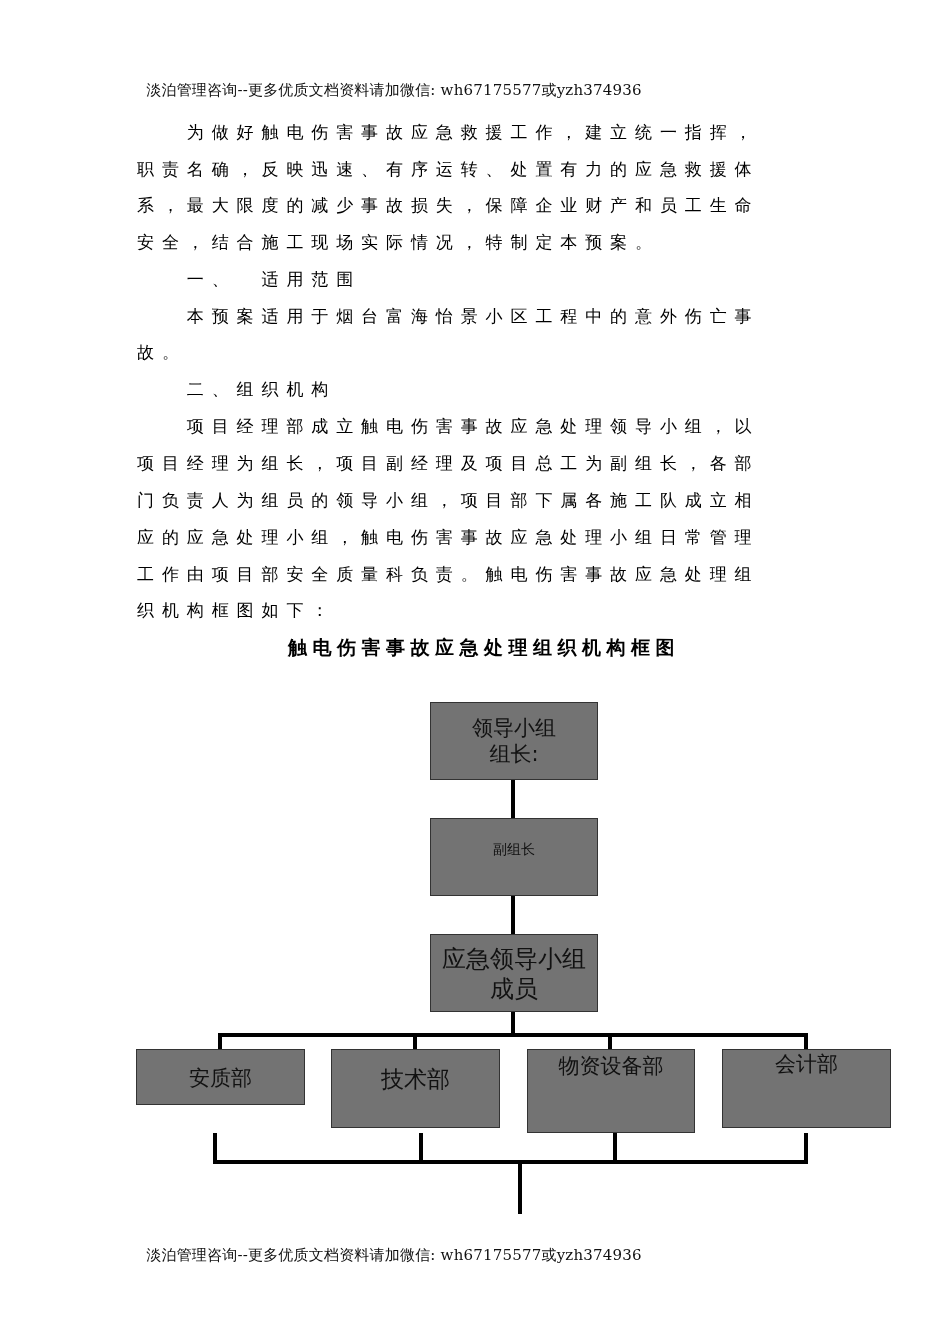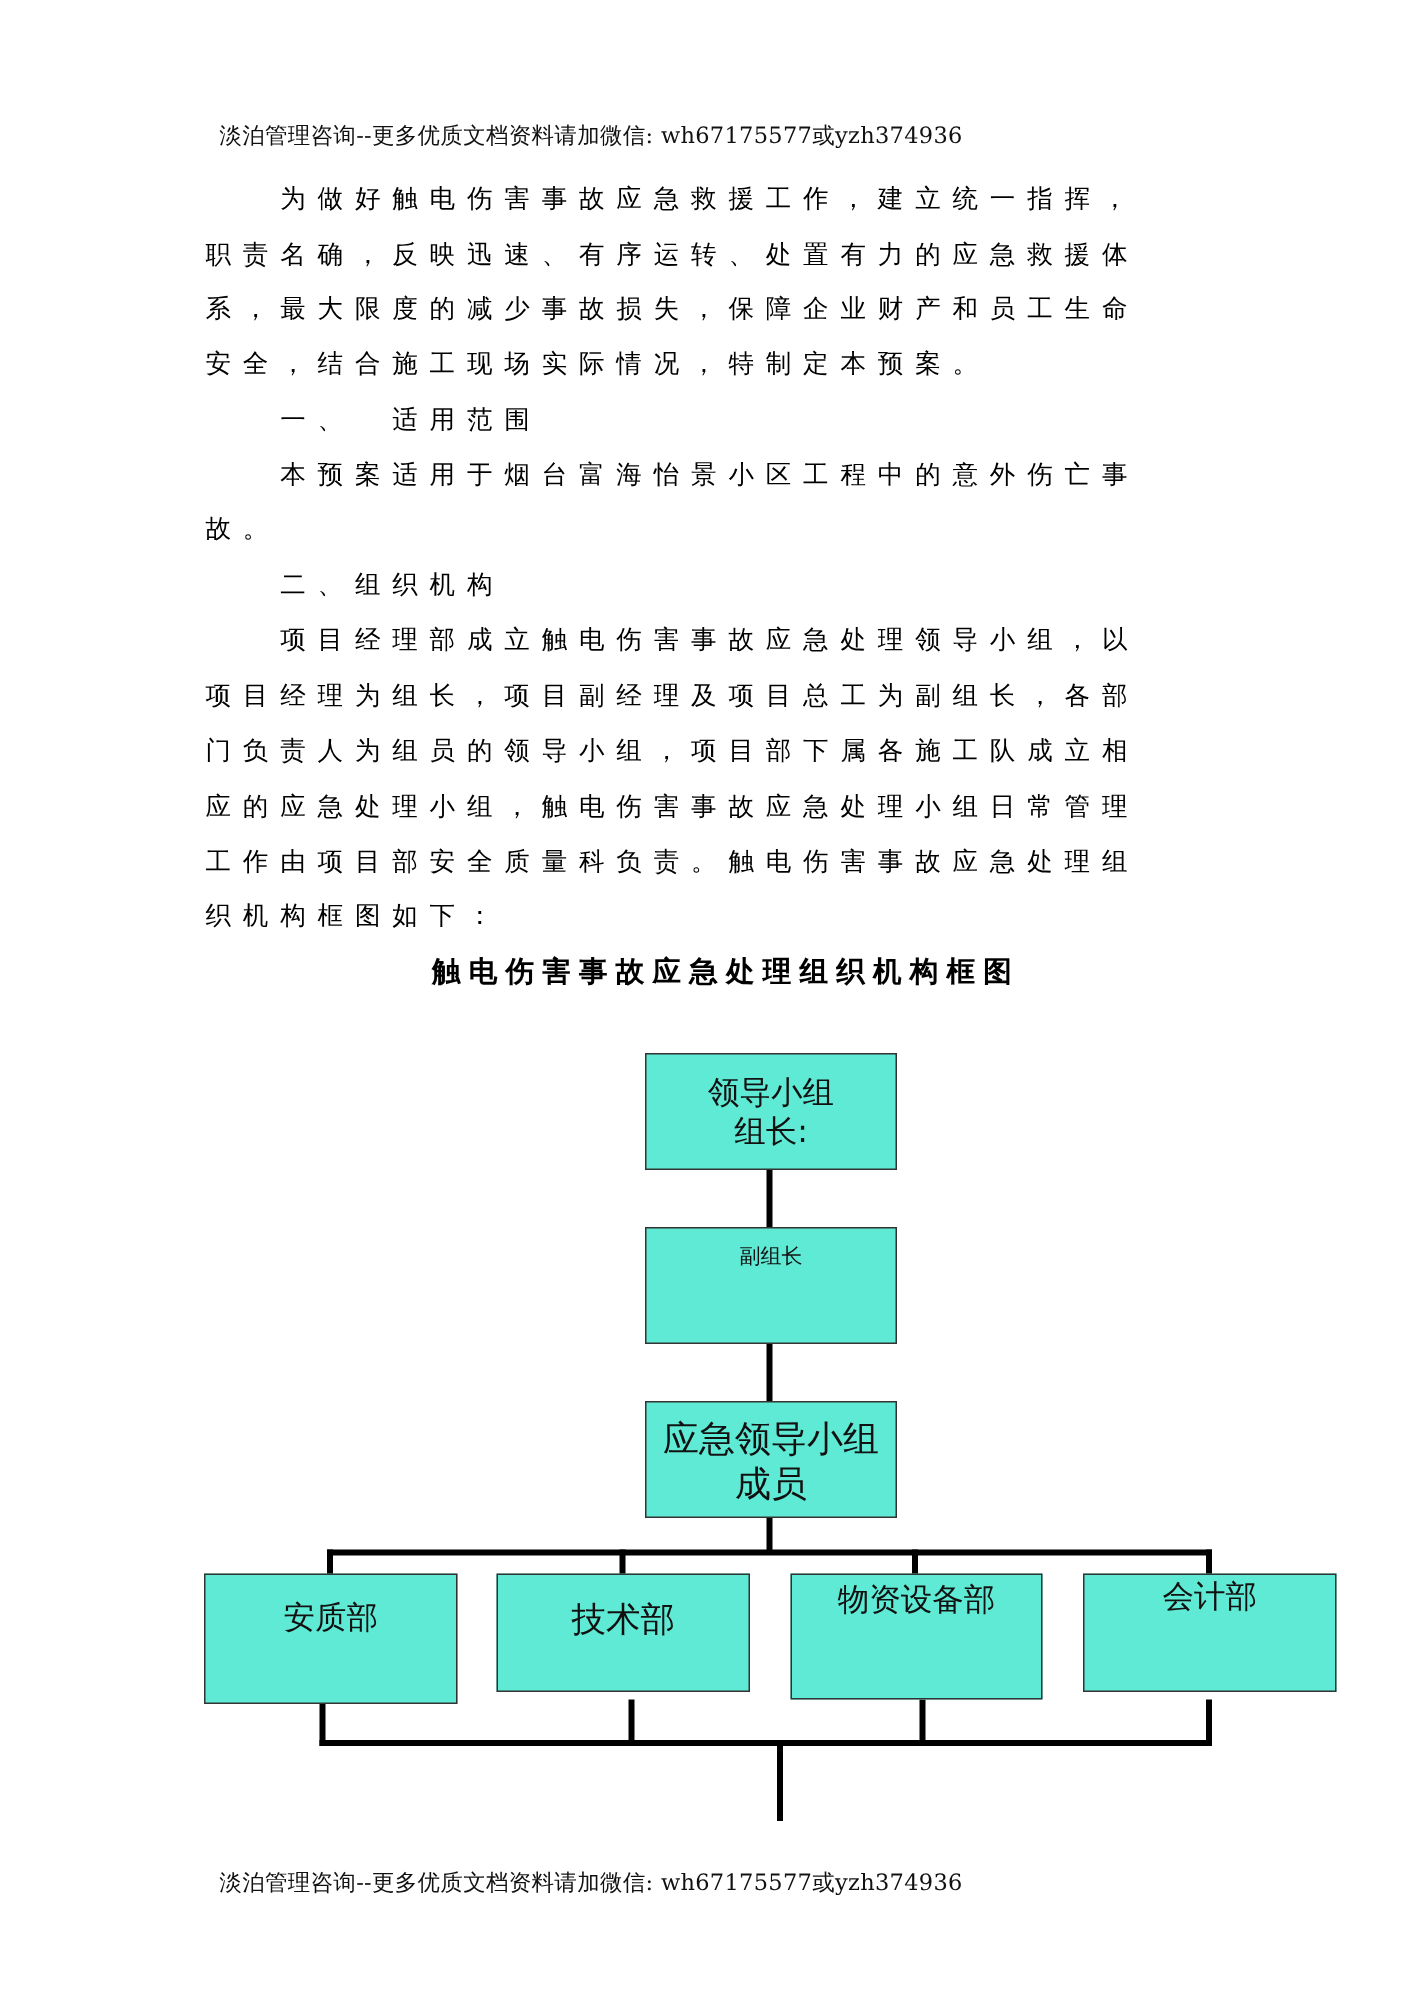--- a/index.html
+++ b/index.html
@@ -5,21 +5,21 @@
   html, body { margin:0; padding:0; background:#ffffff; }
   body { width:950px; height:1344px; position:relative; overflow:hidden;
          font-family: "DejaVu Serif", "Liberation Serif", serif; color:#000; }
   .hdr { position:absolute; left:0; width:788px; text-align:center;
          font-size:15px; letter-spacing:0.2px; color:#111; }
   .line { position:absolute; left:137px; width:692px; font-size:17px;
           letter-spacing:7.9px; white-space:nowrap; line-height:20px;font-family:Liberation Serif, serif; }
   .title { position:absolute; left:0; width:968px; text-align:center; top:635px;
            font-family:"DejaVu Sans","Liberation Sans",sans-serif; font-weight:bold;
            font-size:19px; letter-spacing:5.5px; }
-  .box { position:absolute; background:#5eead4; border:1.5px solid #333;
+  .box { position:absolute; background:#737373; border:1.5px solid #333;
          box-sizing:border-box; text-align:center;
          font-family:"DejaVu Sans","Liberation Sans",sans-serif; color:#111; }
   .hl, .vl { position:absolute; background:#000; }
 </style>
 </head>
 <body>
 
 <div class="hdr" style="top:81px;">淡泊管理咨询--更多优质文档资料请加微信: wh67175577或yzh374936</div>
 
 <div>
@@ -58,30 +58,30 @@
   <div class="vl" style="left:613px; top:1133px; width:4px; height:31px;"></div>
   <div class="vl" style="left:804px; top:1133px; width:4px; height:31px;"></div>
   <div class="hl" style="left:213px; top:1160px; width:595px; height:4px;"></div>
   <div class="vl" style="left:518px; top:1160px; width:4px; height:54px;"></div>
 
   <div class="box" style="left:430px; top:702px; width:168px; height:78px; font-size:21px; line-height:26px; padding-top:12px;">
     <div>领导小组</div>
     <div>组长:</div>
   </div>
 
-  <div class="box" style="left:430px; top:818px; width:168px; height:78px; font-size:14px; padding-top:10px;">
+  <div class="box" style="left:430px; top:818px; width:168px; height:78px; font-size:14px; padding-top:22px;">
     <div>副组长</div>
   </div>
 
   <div class="box" style="left:430px; top:934px; width:168px; height:78px; font-size:24px; line-height:30px; padding-top:9px;">
     <div>应急领导小组</div>
     <div>成员</div>
   </div>
 
-  <div class="box" style="left:136px; top:1049px; width:169px; height:87px; font-size:21px; padding-top:14px;">
+  <div class="box" style="left:136px; top:1049px; width:169px; height:56px; font-size:21px; padding-top:14px;">
     <div>安质部</div>
   </div>
   <div class="box" style="left:331px; top:1049px; width:169px; height:79px; font-size:23px; padding-top:14px;">
     <div>技术部</div>
   </div>
   <div class="box" style="left:527px; top:1049px; width:168px; height:84px; font-size:21px; padding-top:2px;">
     <div>物资设备部</div>
   </div>
   <div class="box" style="left:722px; top:1049px; width:169px; height:79px; font-size:21px; ">
     <div>会计部</div>

